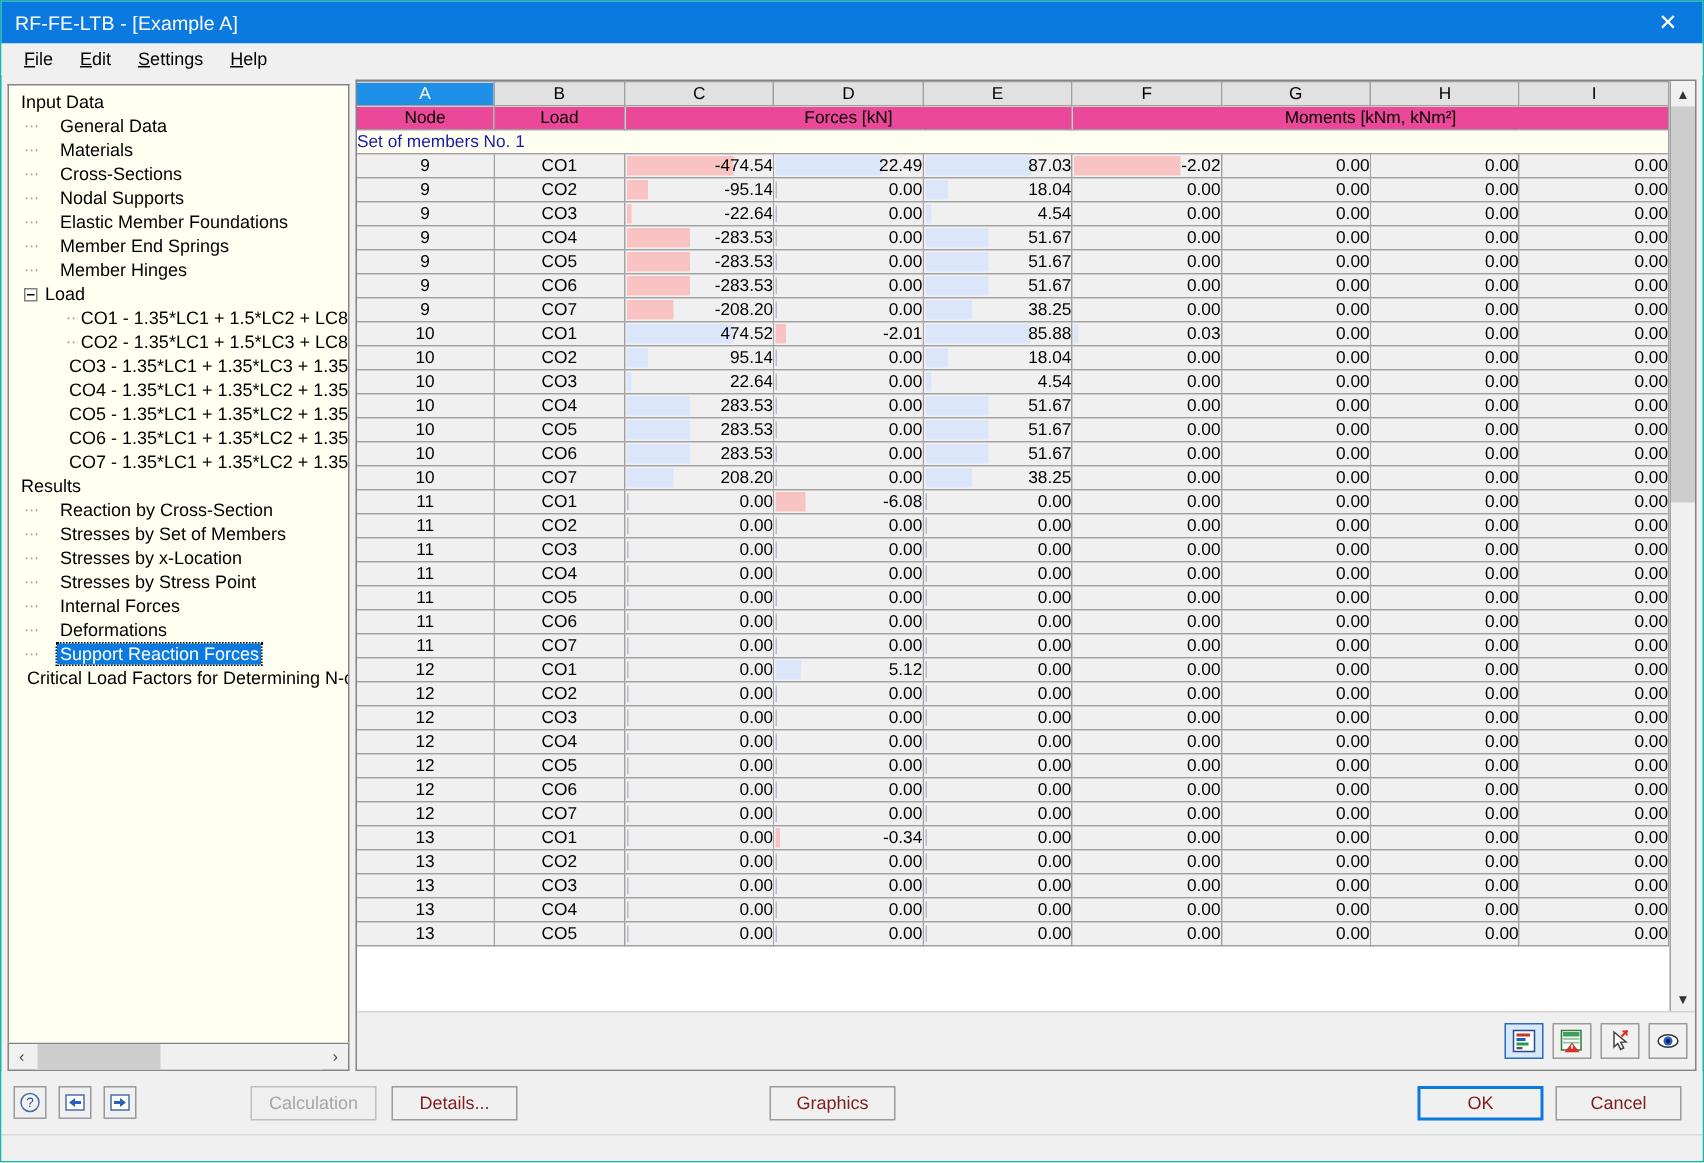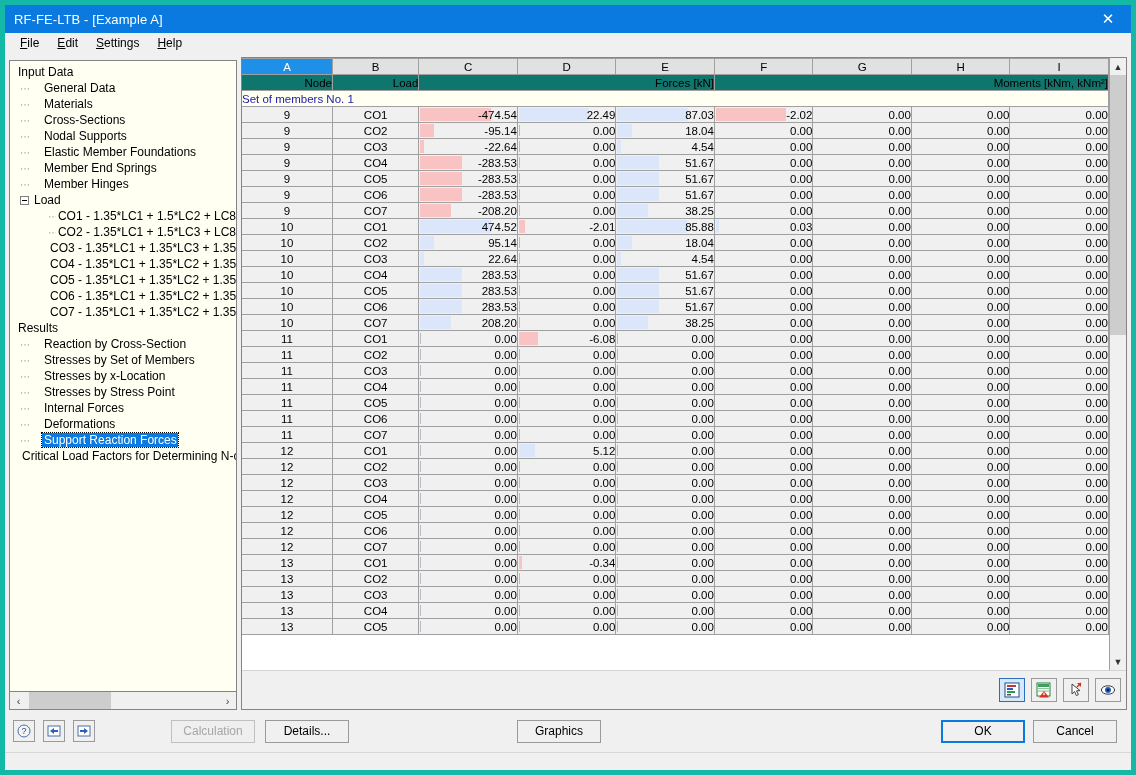--- a/index.html
+++ b/index.html
@@ -7,21 +7,21 @@
     margin: 0; padding: 0;
     width: 1136px; height: 775px;
     overflow: hidden;
     font-family: "Liberation Sans", sans-serif;
     font-size: 12px;
     background: #f0f0f0;
   }
   .window {
     width: 1136px; height: 775px;
     background: #f0f0f0;
-    border: 5px solid #14b8a6;
+    border: 1px solid #14b8a6;
     display: flex; flex-direction: column;
     position: relative;
   }
   
   .titlebar {
     height: 28px;
     background: #0a7ae0;
     display: flex; align-items: center;
     flex: 0 0 auto;
   }
@@ -211,22 +211,22 @@
     font-size: 11.5px;
     height: 15px;
     border-top: 1px solid #a0a0a0;
     color: #000;
   }
   .hdr-letter td.active {
     background: #1e90e8;
     color: #fff;
   }
   .hdr-row td {
-    background: #0f766e;
-    text-align: right;
+    background: #ec4899;
+    text-align: center;
     height: 17px;
     color: #000;
   }
   .setrow td {
     background: #fffff2;
     color: #1a1aaa;
     text-align: left;
     padding-left: 4px;
     height: 14px;
     border-top: 1px dotted #8a8a20;
@@ -304,21 +304,21 @@
     position: relative;
   }
   .fbtn {
     height: 23px;
     border: 1px solid #9a9a9a;
     background: #f0f0f0;
     font-size: 12px;
     display: inline-flex; align-items: center; justify-content: center;
     padding: 0 10px;
     min-width: 84px;
-    color: #000000;
+    color: #7f1d1d;
   }
   .fbtn.disabled { color: #a6a6a6; background: #efefef; border-color: #c0c0c0; }
   .fbtn.default { border: 2px solid #0a7ae0; }
   .ibtn {
     width: 22px; height: 22px;
     border: 1px solid #9a9a9a;
     background: #f0f0f0;
     display: flex; align-items: center; justify-content: center;
     margin-right: 8px;
   }

